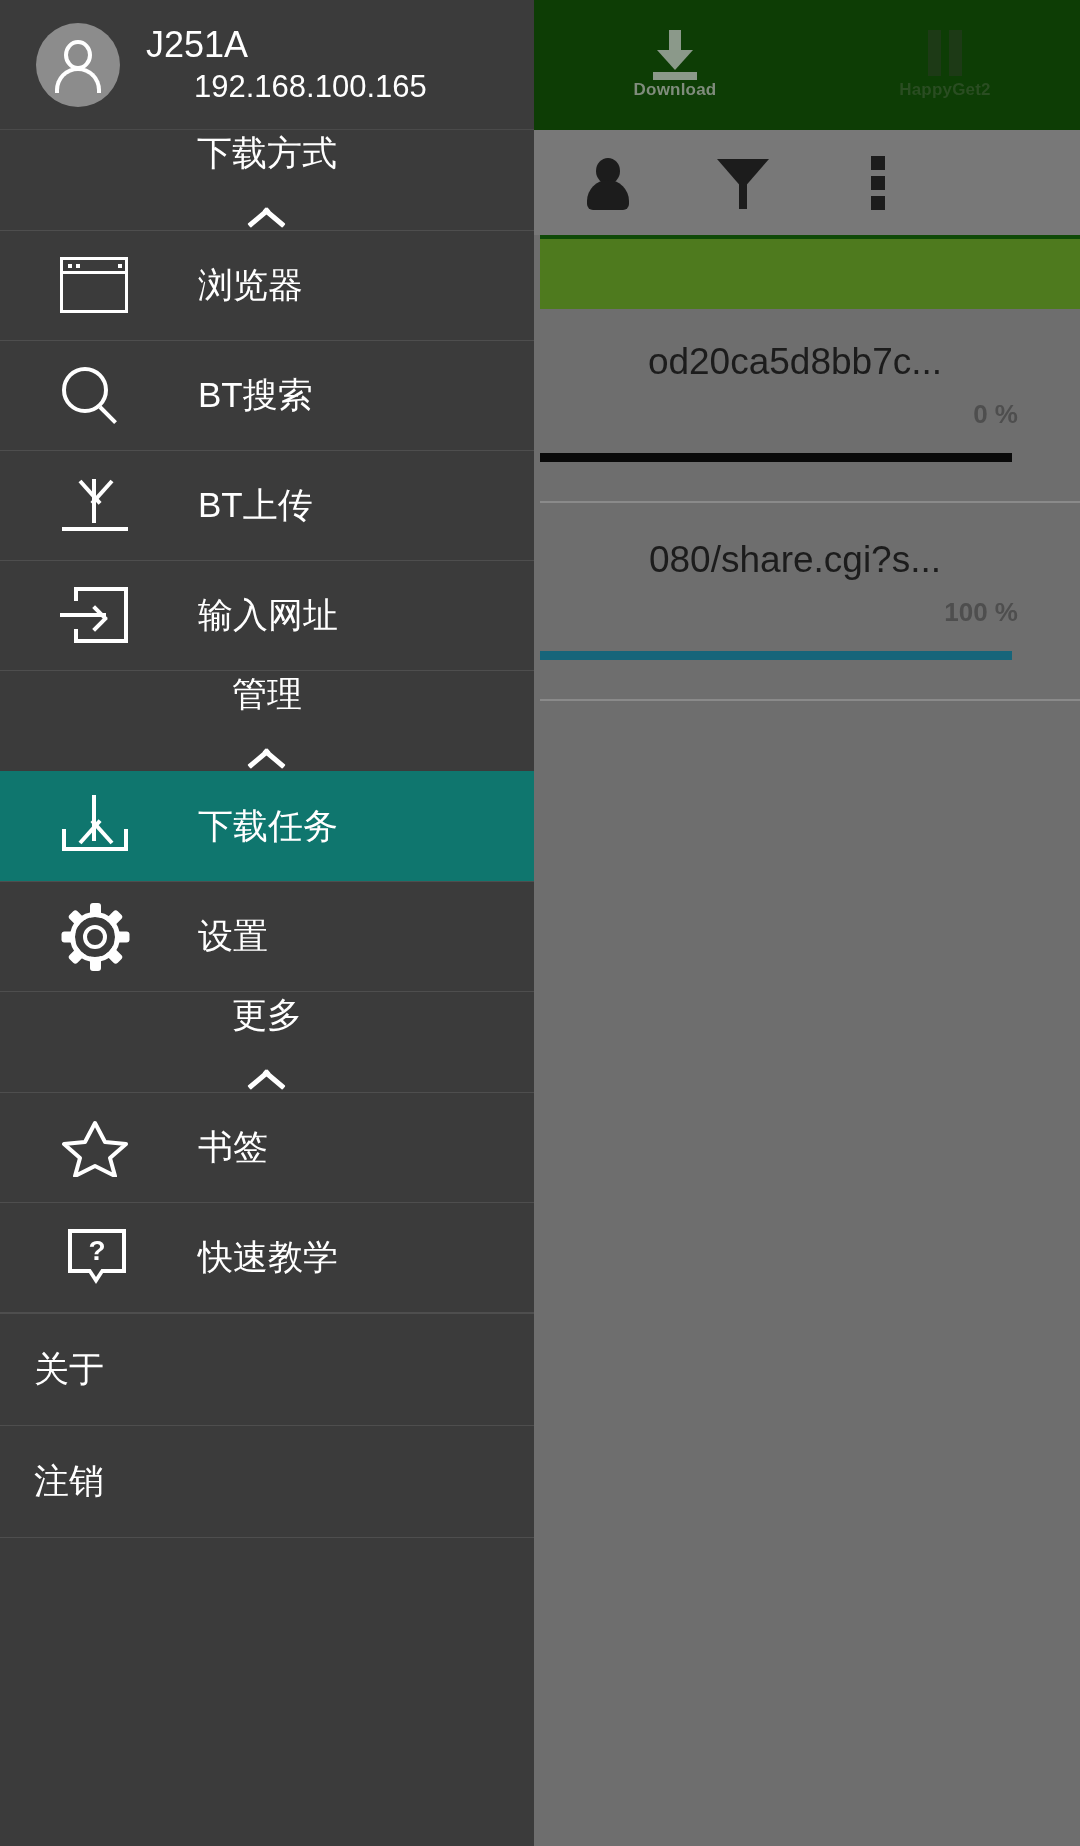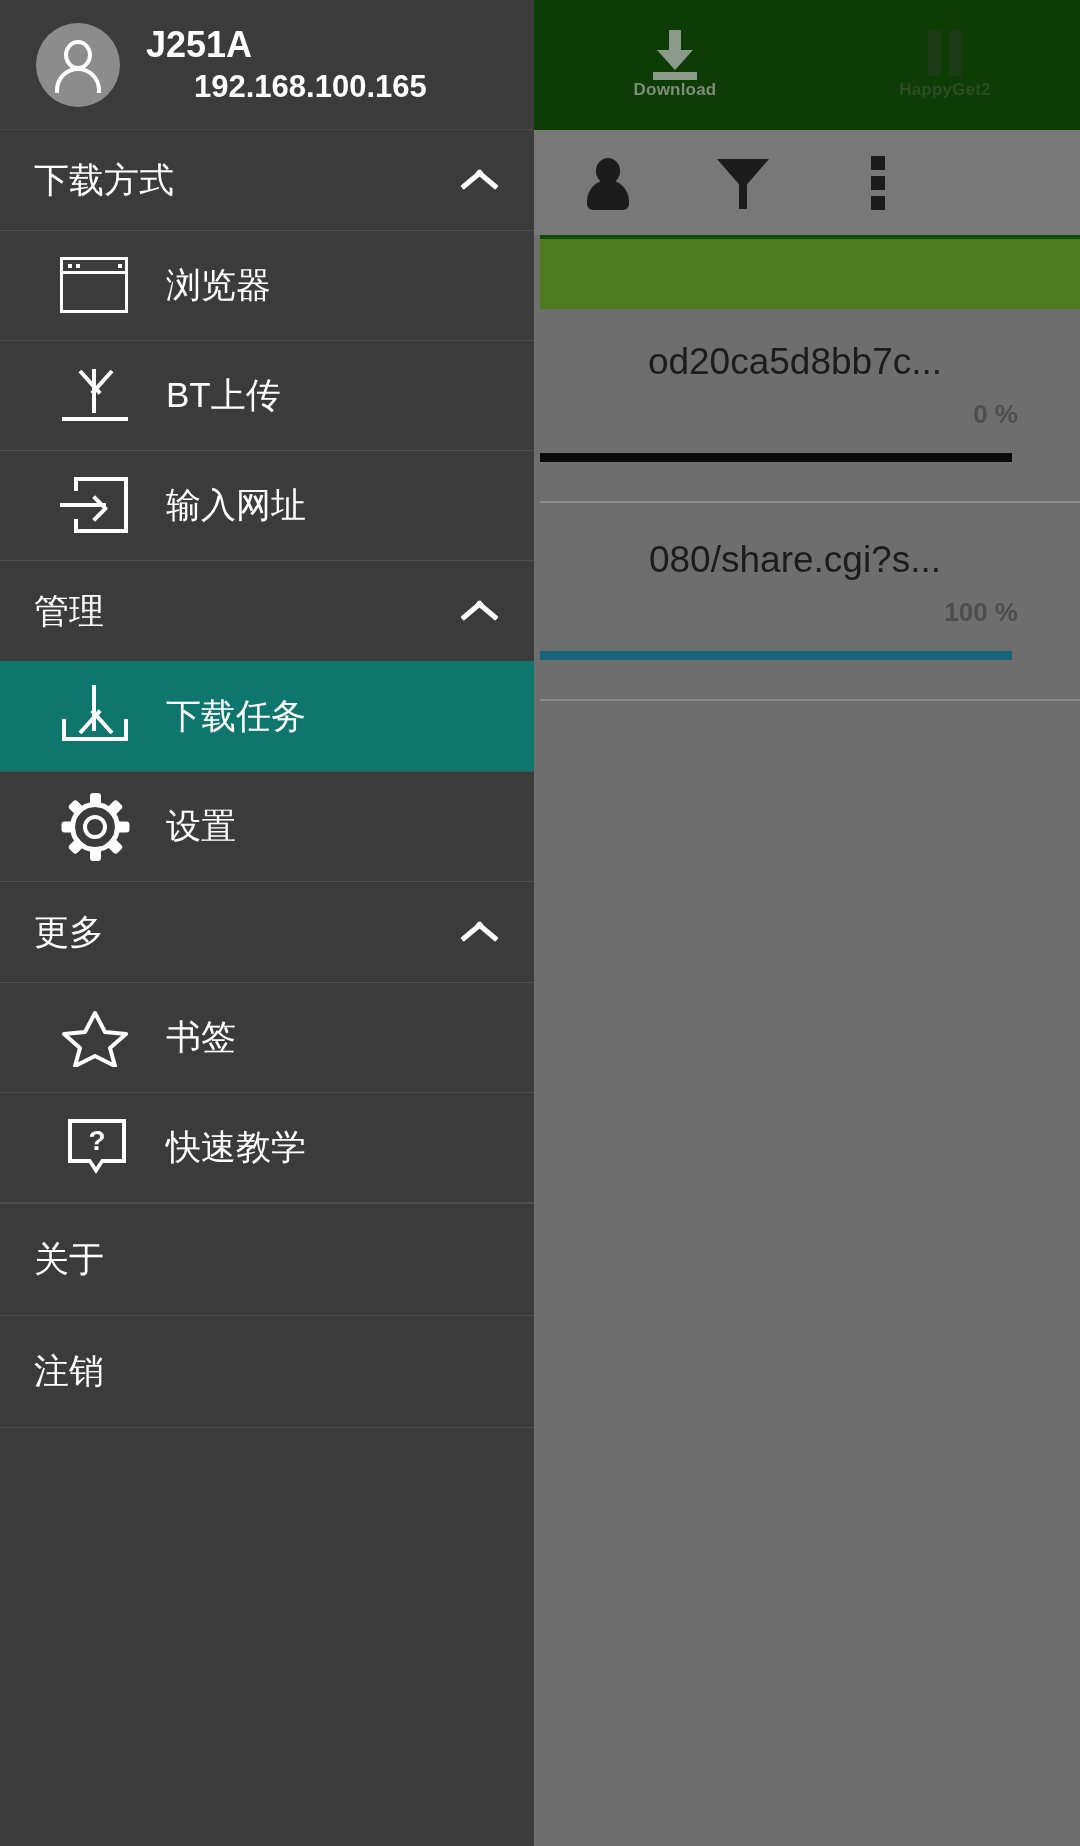--- a/index.html
+++ b/index.html
@@ -43,32 +43,32 @@
   .task .bar{position:absolute;left:0;right:68px;top:148px;height:9px;}
   .task .bar.zero{background:#0a0a0a;}
   .task .bar.full{background:#17657a;}
 
   
   #drawer{position:absolute;left:0;top:0;width:534px;height:1846px;background:#3b3b3b;}
   .drawer-header{height:130px;display:flex;align-items:center;padding-left:36px;box-sizing:border-box;border-bottom:1px solid #4a4a4a;}
   .avatar{width:84px;height:84px;border-radius:50%;background:#8c8c8c;position:relative;flex:0 0 auto;}
   .avatar .ah{position:absolute;left:50%;transform:translateX(-50%);top:17px;width:28px;height:30px;border:4px solid #fff;border-radius:50%;box-sizing:border-box;}
   .avatar .ab{position:absolute;left:50%;transform:translateX(-50%);top:44px;width:46px;height:26px;border:4px solid #fff;border-bottom:none;border-radius:23px 23px 0 0;box-sizing:border-box;}
-  .userblock{margin-left:26px;display:flex;flex-direction:column;gap:3px;font-weight:bold;}
+  .userblock{margin-left:26px;display:flex;flex-direction:column;gap:3px;}
   .uname{font-size:36px;color:#fff;line-height:1.15;}
   .uip{font-size:31px;color:#fff;line-height:1.15;margin-left:48px;}
 
-  .section-head{height:100px;display:flex;align-items:center;justify-content:space-between;padding:0 34px 0 34px;box-sizing:border-box;}
+  .section-head{height:100px;display:flex;align-items:center;justify-content:space-between;padding:0 34px 0 34px;box-sizing:border-box;flex-direction:column;}
   .section-head .stitle{font-size:35px;color:#fff;}
   .chev{width:40px;height:24px;position:relative;}
   .chev::before,.chev::after{content:"";position:absolute;top:9px;width:26px;height:5px;background:#fff;border-radius:1px;}
   .chev::before{left:-1px;transform:rotate(-40deg);}
   .chev::after{left:14px;transform:rotate(40deg);}
 
-  .menu-item{height:110px;display:flex;align-items:center;padding-left:54px;box-sizing:border-box;border-top:1px solid #4e4e4e;position:relative;}
+  .menu-item{height:110px;display:flex;align-items:center;padding-left:54px;box-sizing:border-box;border-top:1px solid #4e4e4e;position:relative;gap:32px;}
   .menu-item.selected{background:#0f766e;border-top:none;}
   .menu-item .mlabel{font-size:35px;color:#fff;margin-left:30px;}
   .menu-item.noicon{padding-left:34px;height:112px;}
   .menu-item.noicon .mlabel{margin-left:0;}
   .mi-icon{width:82px;height:62px;position:relative;flex:0 0 auto;}
 
   
   .ic-browser{position:absolute;left:6px;top:2px;width:68px;height:56px;border:3px solid #fff;box-sizing:border-box;}
   .ic-browser .titlebar{position:absolute;left:0;right:0;top:11px;height:3px;background:#fff;}
   .ic-browser .d1,.ic-browser .d2,.ic-browser .d3{position:absolute;top:4px;width:4px;height:4px;background:#fff;}
@@ -212,20 +212,29 @@
         <span class="ic-browser">
             <span class="d1"></span>
             <span class="d2"></span>
             <span class="d3"></span>
             <span class="titlebar"></span>
           </span>
       </span>
       <span class="mlabel">浏览器</span>
     </div>
 
+    <div class="menu-item">
+      <span class="mi-icon">
+        <span class="ic-search">
+            <span class="circ"></span>
+            <span class="hdl"></span>
+          </span>
+      </span>
+      <span class="mlabel">BT搜索</span>
+    </div>
 
     <div class="menu-item">
       <span class="mi-icon">
         <span class="ic-upload">
             <span class="st"></span>
             <span class="a1"></span>
             <span class="a2"></span>
             <span class="ln"></span>
           </span>
       </span>

